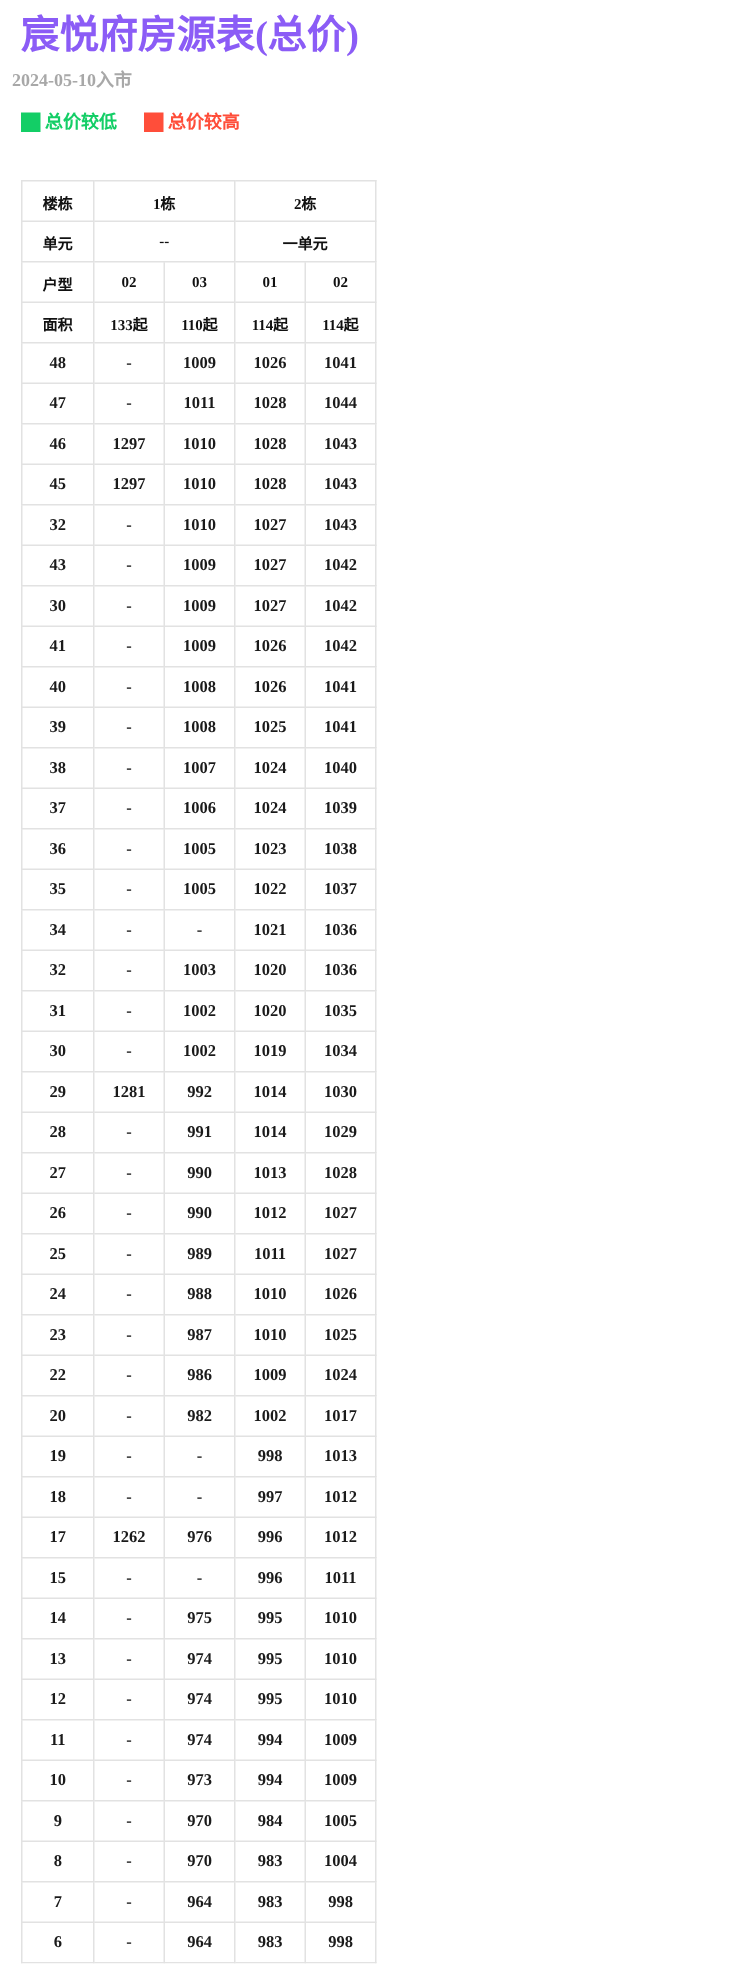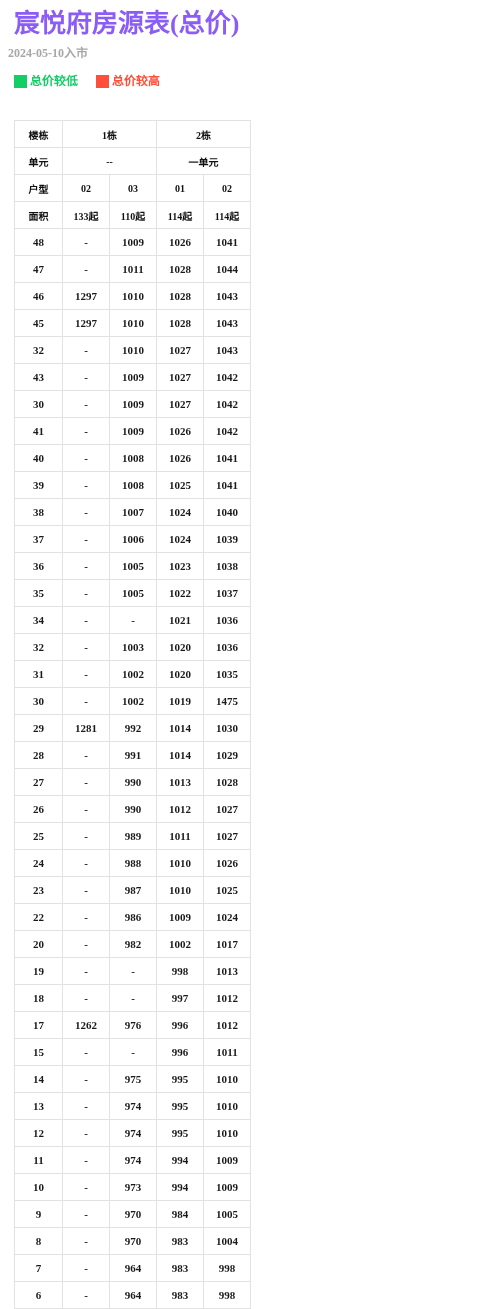--- a/index.html
+++ b/index.html
@@ -299,21 +299,21 @@
             <td class="cell-empty">-</td>
             <td class="cell-low">1002</td>
             <td class="cell-low">1020</td>
             <td class="cell-low">1035</td>
           </tr>
           <tr>
             <td class="cell-floor">30</td>
             <td class="cell-empty">-</td>
             <td class="cell-low">1002</td>
             <td class="cell-low">1019</td>
-            <td class="cell-low">1475</td>
+            <td class="cell-low">1034</td>
           </tr>
           <tr>
             <td class="cell-floor">29</td>
             <td class="cell-high">1281</td>
             <td class="cell-low">992</td>
             <td class="cell-low">1014</td>
             <td class="cell-low">1030</td>
           </tr>
           <tr>
             <td class="cell-floor">28</td>

